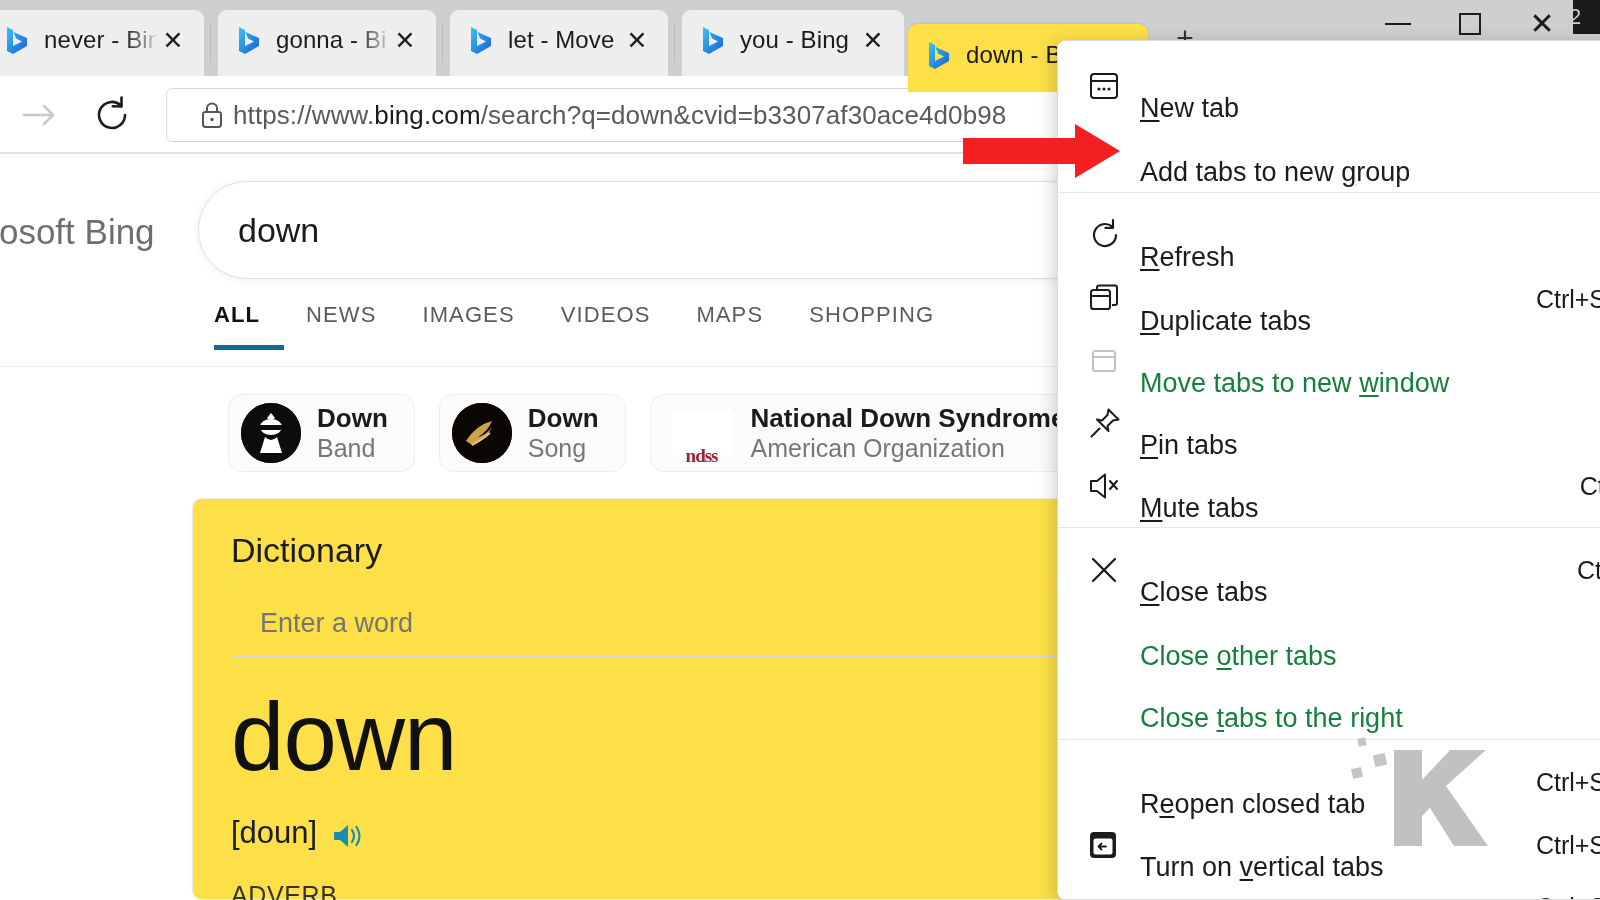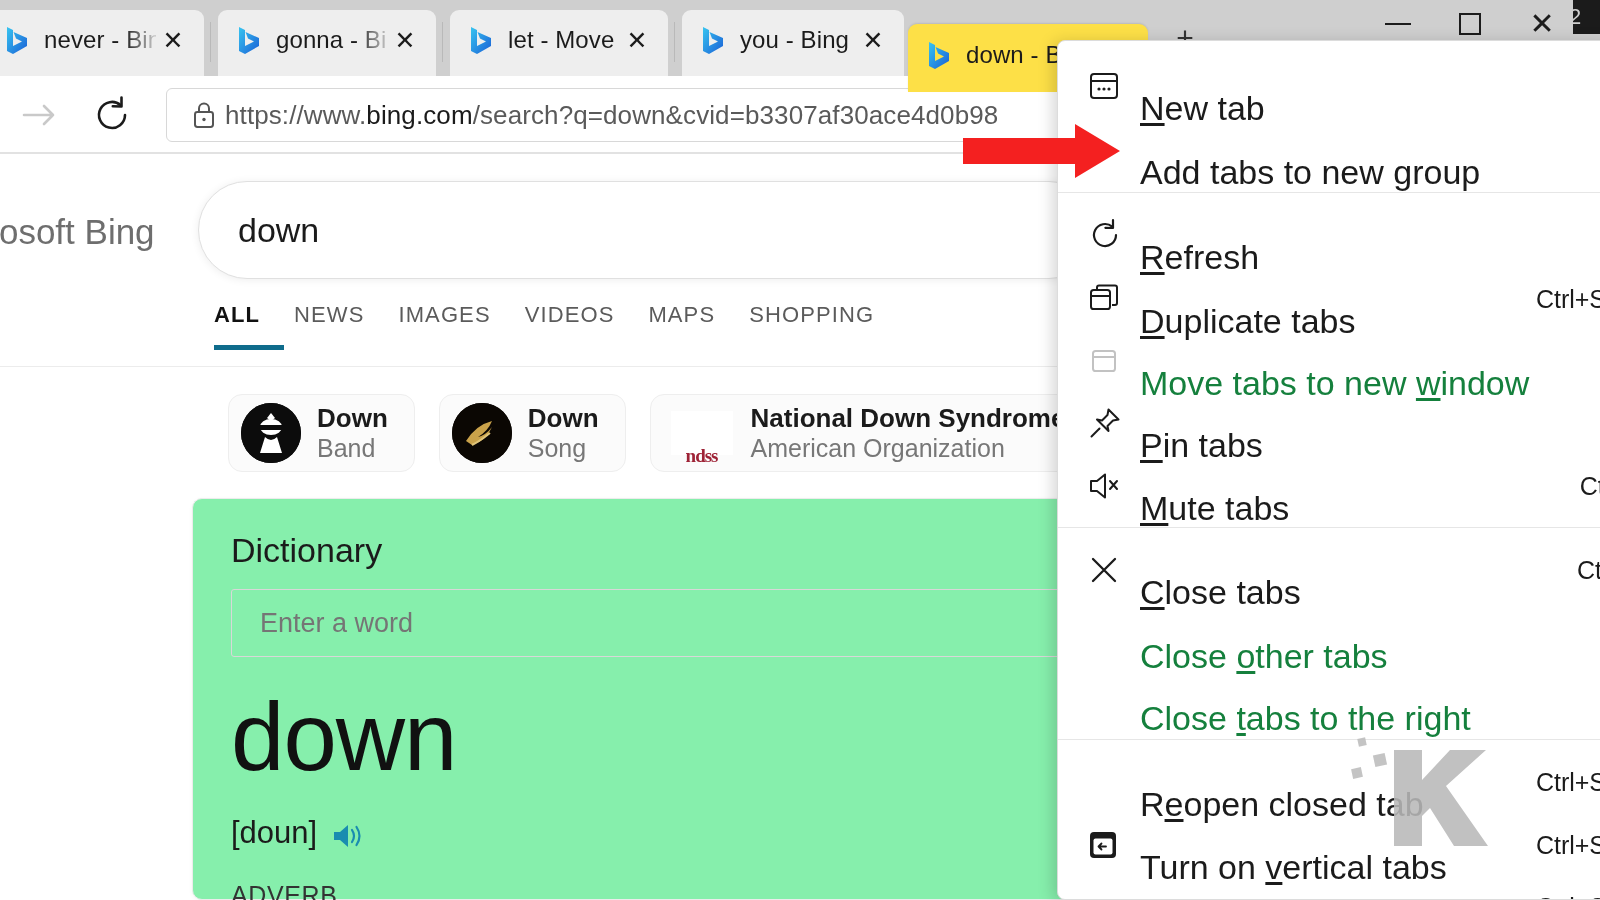--- a/index.html
+++ b/index.html
@@ -87,21 +87,21 @@
     width: 64px; height: 64px; margin-left: 8px;
     display: flex; align-items: center; justify-content: center;
   }
   .urlfield {
     position: absolute; left: 166px; top: 12px;
     width: 1340px; height: 54px;
     background: #ffffff;
     border: 1px solid #d8d8d8;
     border-radius: 6px;
     display: flex; align-items: center;
-    padding-left: 16px;
+    padding-left: 24px;
   }
   .lock { width: 42px; flex: 0 0 42px; display: flex; align-items: center; justify-content: center; }
   .urltext {
     font-size: 26px; color: #5a5a5a; white-space: nowrap;
     letter-spacing: .1px;
   }
   .urltext .dark { color: #1b1b1b; }
   .addr-underline {
     position: absolute; left: 0; top: 152px; width: 1600px; height: 2px;
     background: #e2e2e2;
@@ -124,21 +124,21 @@
     background: #ffffff;
     border: 1px solid #e0e0e0;
     border-radius: 49px;
     box-shadow: 0 1px 8px rgba(0,0,0,0.07);
     display: flex; align-items: center;
     padding-left: 39px;
   }
   .searchbox .q { font-size: 34px; color: #1b1b1b; }
   .navtabs {
     position: absolute; left: 214px; top: 148px;
-    display: flex; gap: 0; align-items: flex-end;
+    display: flex; gap: 12px; align-items: flex-end;
   }
   .navtab {
     font-size: 22px; color: #5b5b5b; letter-spacing: 1.1px;
     padding: 0 34px 22px 0; position: relative;
   }
   .navtab.active { color: #111; font-weight: 700; }
   .navtab.active::after {
     content: ""; position: absolute; left: 0; bottom: 0;
     width: 70px; height: 5px; background: #0f6c8c;
   }
@@ -168,21 +168,21 @@
     width: 62px; height: 44px; background: #ffffff;
     display: flex; flex-direction: column; align-items: center; justify-content: center; gap: 43px;
   }
   .ndss-bar { width: 52px; height: 5px; background: #24356b; margin-bottom: 2px; }
   .ndss-word { font-size: 19px; font-weight: 700; color: #9e2236; letter-spacing: -1px; font-family: "Liberation Serif", serif; }
 
   
   .dict {
     position: absolute; left: 192px; top: 344px;
     width: 900px; height: 402px;
-    background: #86efac;
+    background: #fde047;
     border: 1px solid #ececec; border-radius: 10px;
     box-shadow: 0 1px 4px rgba(0,0,0,0.04);
   }
   .dict-title { position: absolute; left: 38px; top: 32px; font-size: 34px; color: #1b1b1b; }
   .dict-input {
     position: absolute; left: 38px; top: 90px;
     width: 830px; height: 68px;
     border: 1px solid #d8d8d8; border-radius: 3px;
     display: flex; align-items: center; padding-left: 28px;
   }
@@ -205,21 +205,21 @@
   }
   .mi {
     position: relative; height: 62px;
     display: flex; align-items: center;
     padding-left: 30px;
   }
   .mi-icon {
     width: 52px; flex: 0 0 52px;
     display: flex; align-items: center; justify-content: flex-start;
   }
-  .mi-label { font-size: 34px; color: #1b1b1b; white-space: nowrap; margin-top: 44px; }
+  .mi-label { font-size: 27px; color: #1b1b1b; white-space: nowrap; margin-top: 44px; }
   .mi-label u { text-decoration: underline; text-underline-offset: 3px; }
   .mi.disabled .mi-label { color: #15803d; }
   .mi-accel {
     position: absolute; right: 0; transform: translateX(38px);
     font-size: 25px; color: #1b1b1b; white-space: nowrap;
   }
   .mi-sep { height: 1px; background: #e6e6e6; margin: 9px 0 9px 0; }
   .mi-spacer { height: 14px; }
 
   

